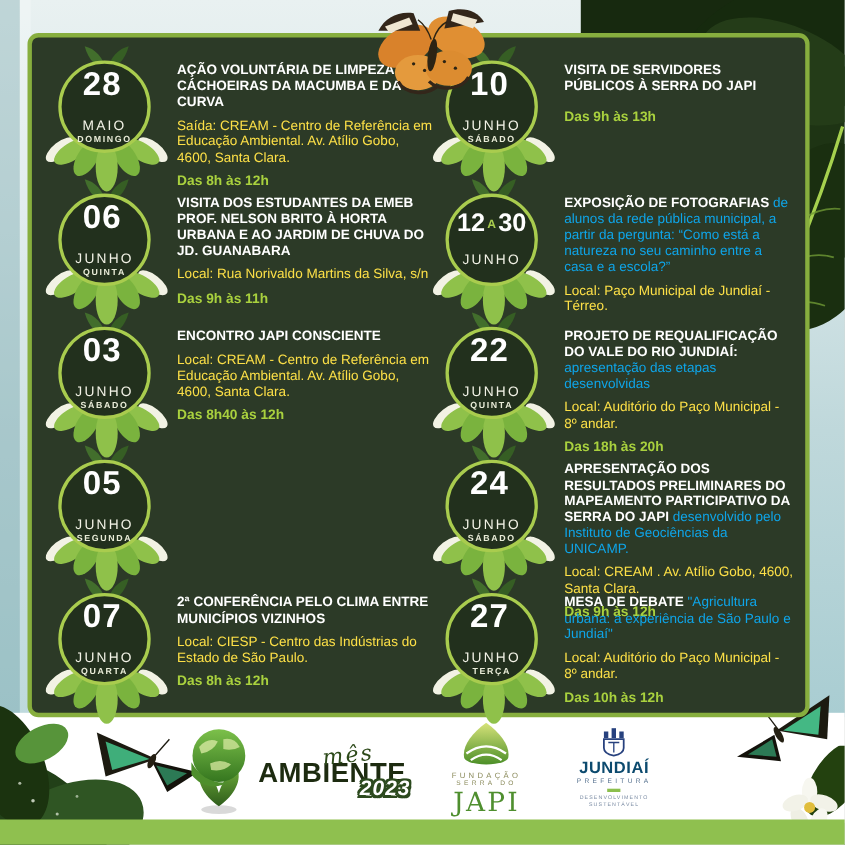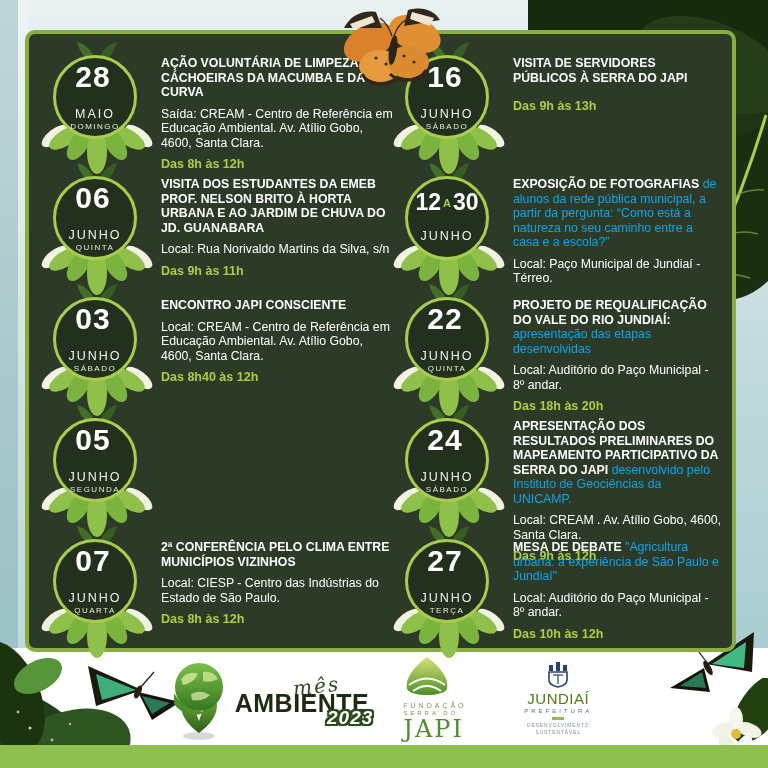--- a/index.html
+++ b/index.html
@@ -33,44 +33,44 @@
     position:absolute;left:8px;top:13px;width:84px;height:84px;border-radius:50%;
     box-sizing:border-box;border:3px solid #a9cc4e;background:#22301d;
     display:flex;flex-direction:column;align-items:center;justify-content:center;
     z-index:2;
   }
   .fan{position:absolute;left:-6px;top:78px;width:116px;height:56px;z-index:1;}
   .datenum{font-size:30px;font-weight:bold;color:#ffffff;line-height:1;letter-spacing:1px;}
   .datenum.dual{font-size:23px;letter-spacing:0;}
   .conn{font-size:11px;font-weight:bold;color:#a9cc4e;margin:0 2px;vertical-align:3px;}
   .month{font-size:12.5px;color:#f2f2e6;letter-spacing:2px;margin-top:16px;line-height:1.1;}
-  .weekday{font-size:8px;font-weight:normal;color:#e9ecd8;letter-spacing:1.5px;margin-top:2px;line-height:1.1;}
+  .weekday{font-size:8px;font-weight:bold;color:#e9ecd8;letter-spacing:1.5px;margin-top:2px;line-height:1.1;}
   
   .etext{margin-left:8px;padding-top:14px;flex:1;min-width:0;}
   .etitle{font-size:12.3px;font-weight:bold;color:#ffffff;line-height:1.18;text-transform:uppercase;}
   .etitle .rest{font-weight:normal;text-transform:none;color:#0ea5e9;}
-  .epara{margin-top:7px;font-size:12.3px;color:#ffffff;line-height:1.18;}
+  .epara{margin-top:7px;font-size:12.3px;color:#fde047;line-height:1.18;}
   .etime{margin-top:7px;font-size:12.5px;font-weight:bold;color:#a9d13e;}
   
   .footer{position:absolute;left:0;top:652px;width:768px;height:93px;
     display:flex;align-items:center;justify-content:center;gap:34px;z-index:3;}
   .mes-logo{display:flex;align-items:center;}
   .mes-text{position:relative;margin-left:4px;padding-top:10px;}
   .mes-script{position:absolute;top:-8px;left:58px;font-family:"DejaVu Serif",serif;
     font-style:italic;font-size:20px;color:#2d4a1a;transform:rotate(-6deg);letter-spacing:2px;}
   .mes-line{font-size:25px;font-weight:bold;color:#1d2b10;line-height:.95;letter-spacing:.5px;}
   .mes-year{position:absolute;right:-4px;bottom:-14px;font-size:19px;font-weight:bold;font-style:italic;
     color:#ffffff;letter-spacing:1px;
     text-shadow:-2px -2px 0 #2c4a1e,2px -2px 0 #2c4a1e,-2px 2px 0 #2c4a1e,2px 2px 0 #2c4a1e,0 2px 0 #2c4a1e,2px 0 0 #2c4a1e,0 -2px 0 #2c4a1e,-2px 0 0 #2c4a1e;padding-left:28px;}
-  .japi-logo{display:flex;flex-direction:column;width:78px;}
+  .japi-logo{display:flex;flex-direction:column;align-items:center;width:78px;}
   .japi-l1{margin-top:3px;font-size:7px;color:#8a8a5a;letter-spacing:3px;}
   .japi-l2{font-size:6px;color:#8a8a5a;letter-spacing:3px;margin-top:1px;}
   .japi-l3{font-family:"DejaVu Serif",serif;font-size:24px;color:#4f8f2f;letter-spacing:2px;line-height:1;margin-top:1px;}
   .jundiai-logo{display:flex;flex-direction:column;align-items:center;width:86px;}
-  .jun-name{font-size:15px;font-weight:normal;color:#4d7c0f;letter-spacing:.5px;line-height:1;margin-top:2px;}
+  .jun-name{font-size:15px;font-weight:bold;color:#0c4a6e;letter-spacing:.5px;line-height:1;margin-top:2px;}
   .jun-sub{font-size:6px;color:#55708e;letter-spacing:3px;margin-top:2px;}
   .jun-dash{width:12px;height:3px;background:#8cbf4d;margin-top:3px;}
   .jun-tag{font-size:4.8px;color:#7a8ba3;letter-spacing:1px;margin-top:3px;text-align:center;line-height:1.4;}
 </style>
 </head>
 <body>
 
 <svg width="0" height="0" style="position:absolute">
   <defs>
     <g id="sprout-g">
@@ -255,21 +255,21 @@
     </div>
 
     <div class="col col-right">
 
       <div class="event">
         <div class="badge">
           <svg class="sprout" viewBox="0 0 44 24">
               <use href="#sprout-g"></use>
             </svg>
           <div class="circle">
-            <div class="datenum"><span>16</span><span class="conn"></span><span></span></div>
+            <div class="datenum"><span>10</span><span class="conn"></span><span></span></div>
             <div class="month">JUNHO</div>
             <div class="weekday">SÁBADO</div>
           </div>
           <svg class="fan" viewBox="0 0 116 56">
               <use href="#fan-g"></use>
             </svg>
         </div>
         <div class="etext">
           <div class="etitle"><span>VISITA DE SERVIDORES PÚBLICOS À SERRA DO JAPI</span><span class="rest"></span></div>
           <div class="epara" style="margin-top:14px"></div>

